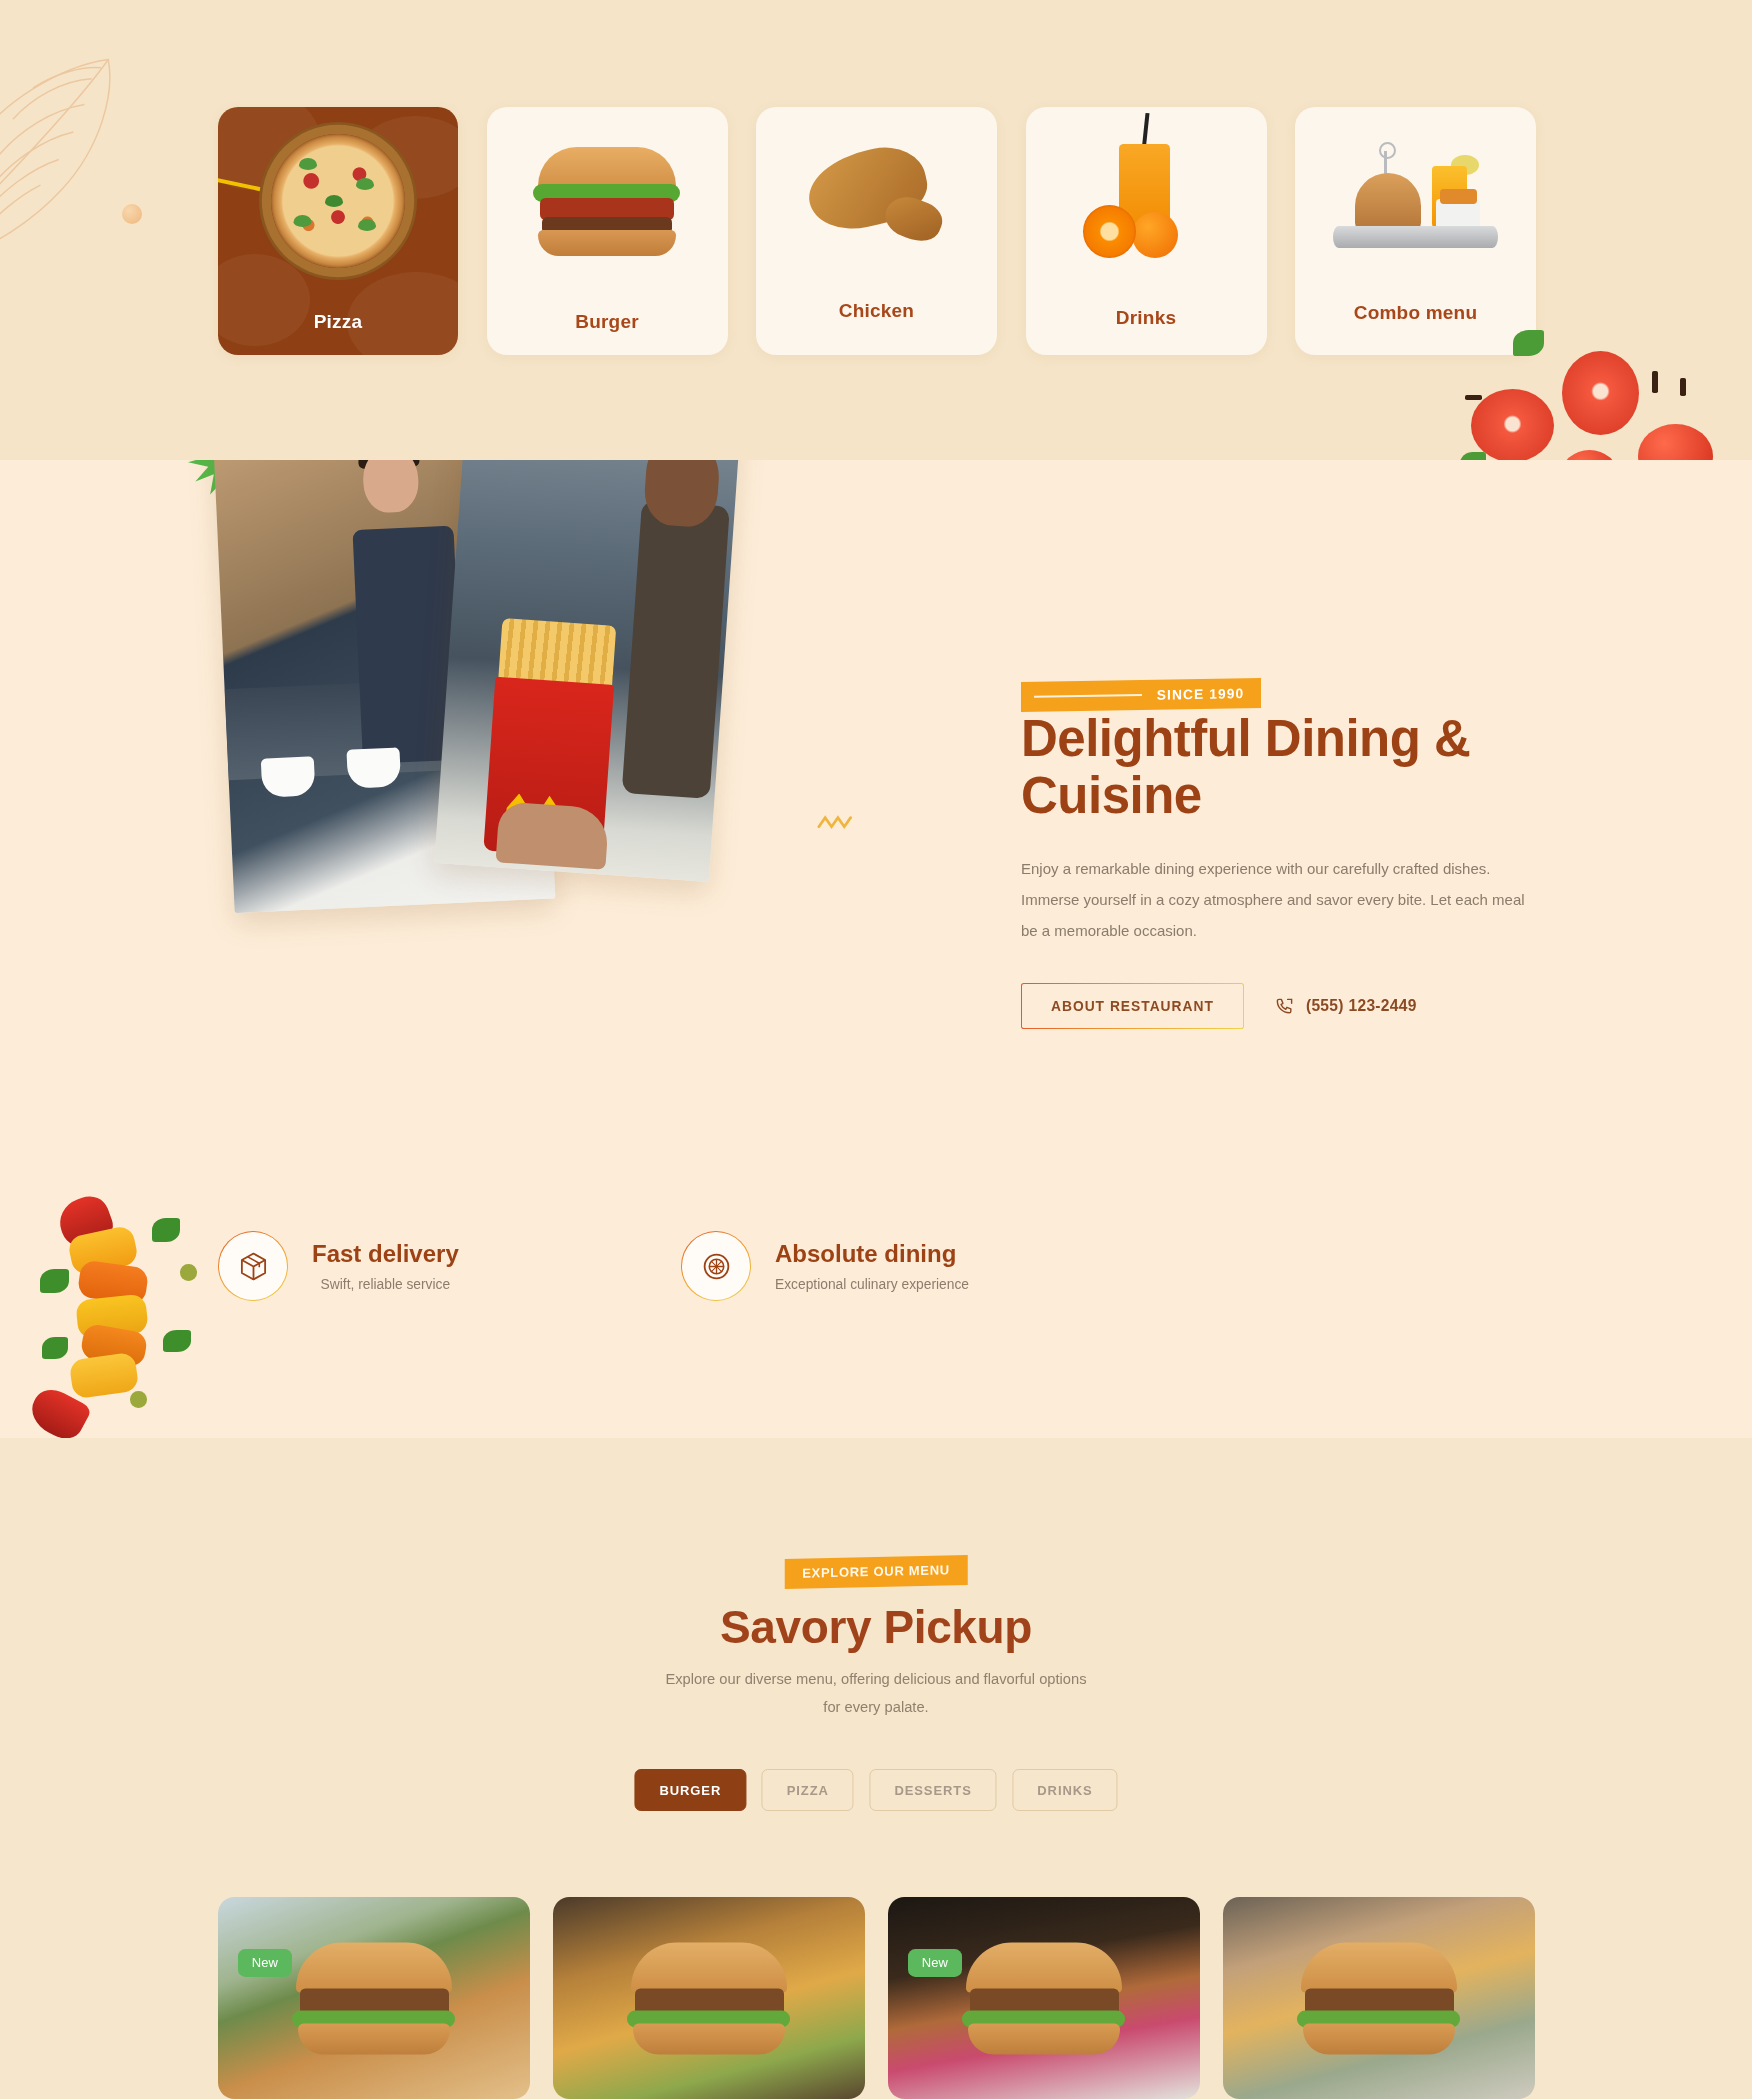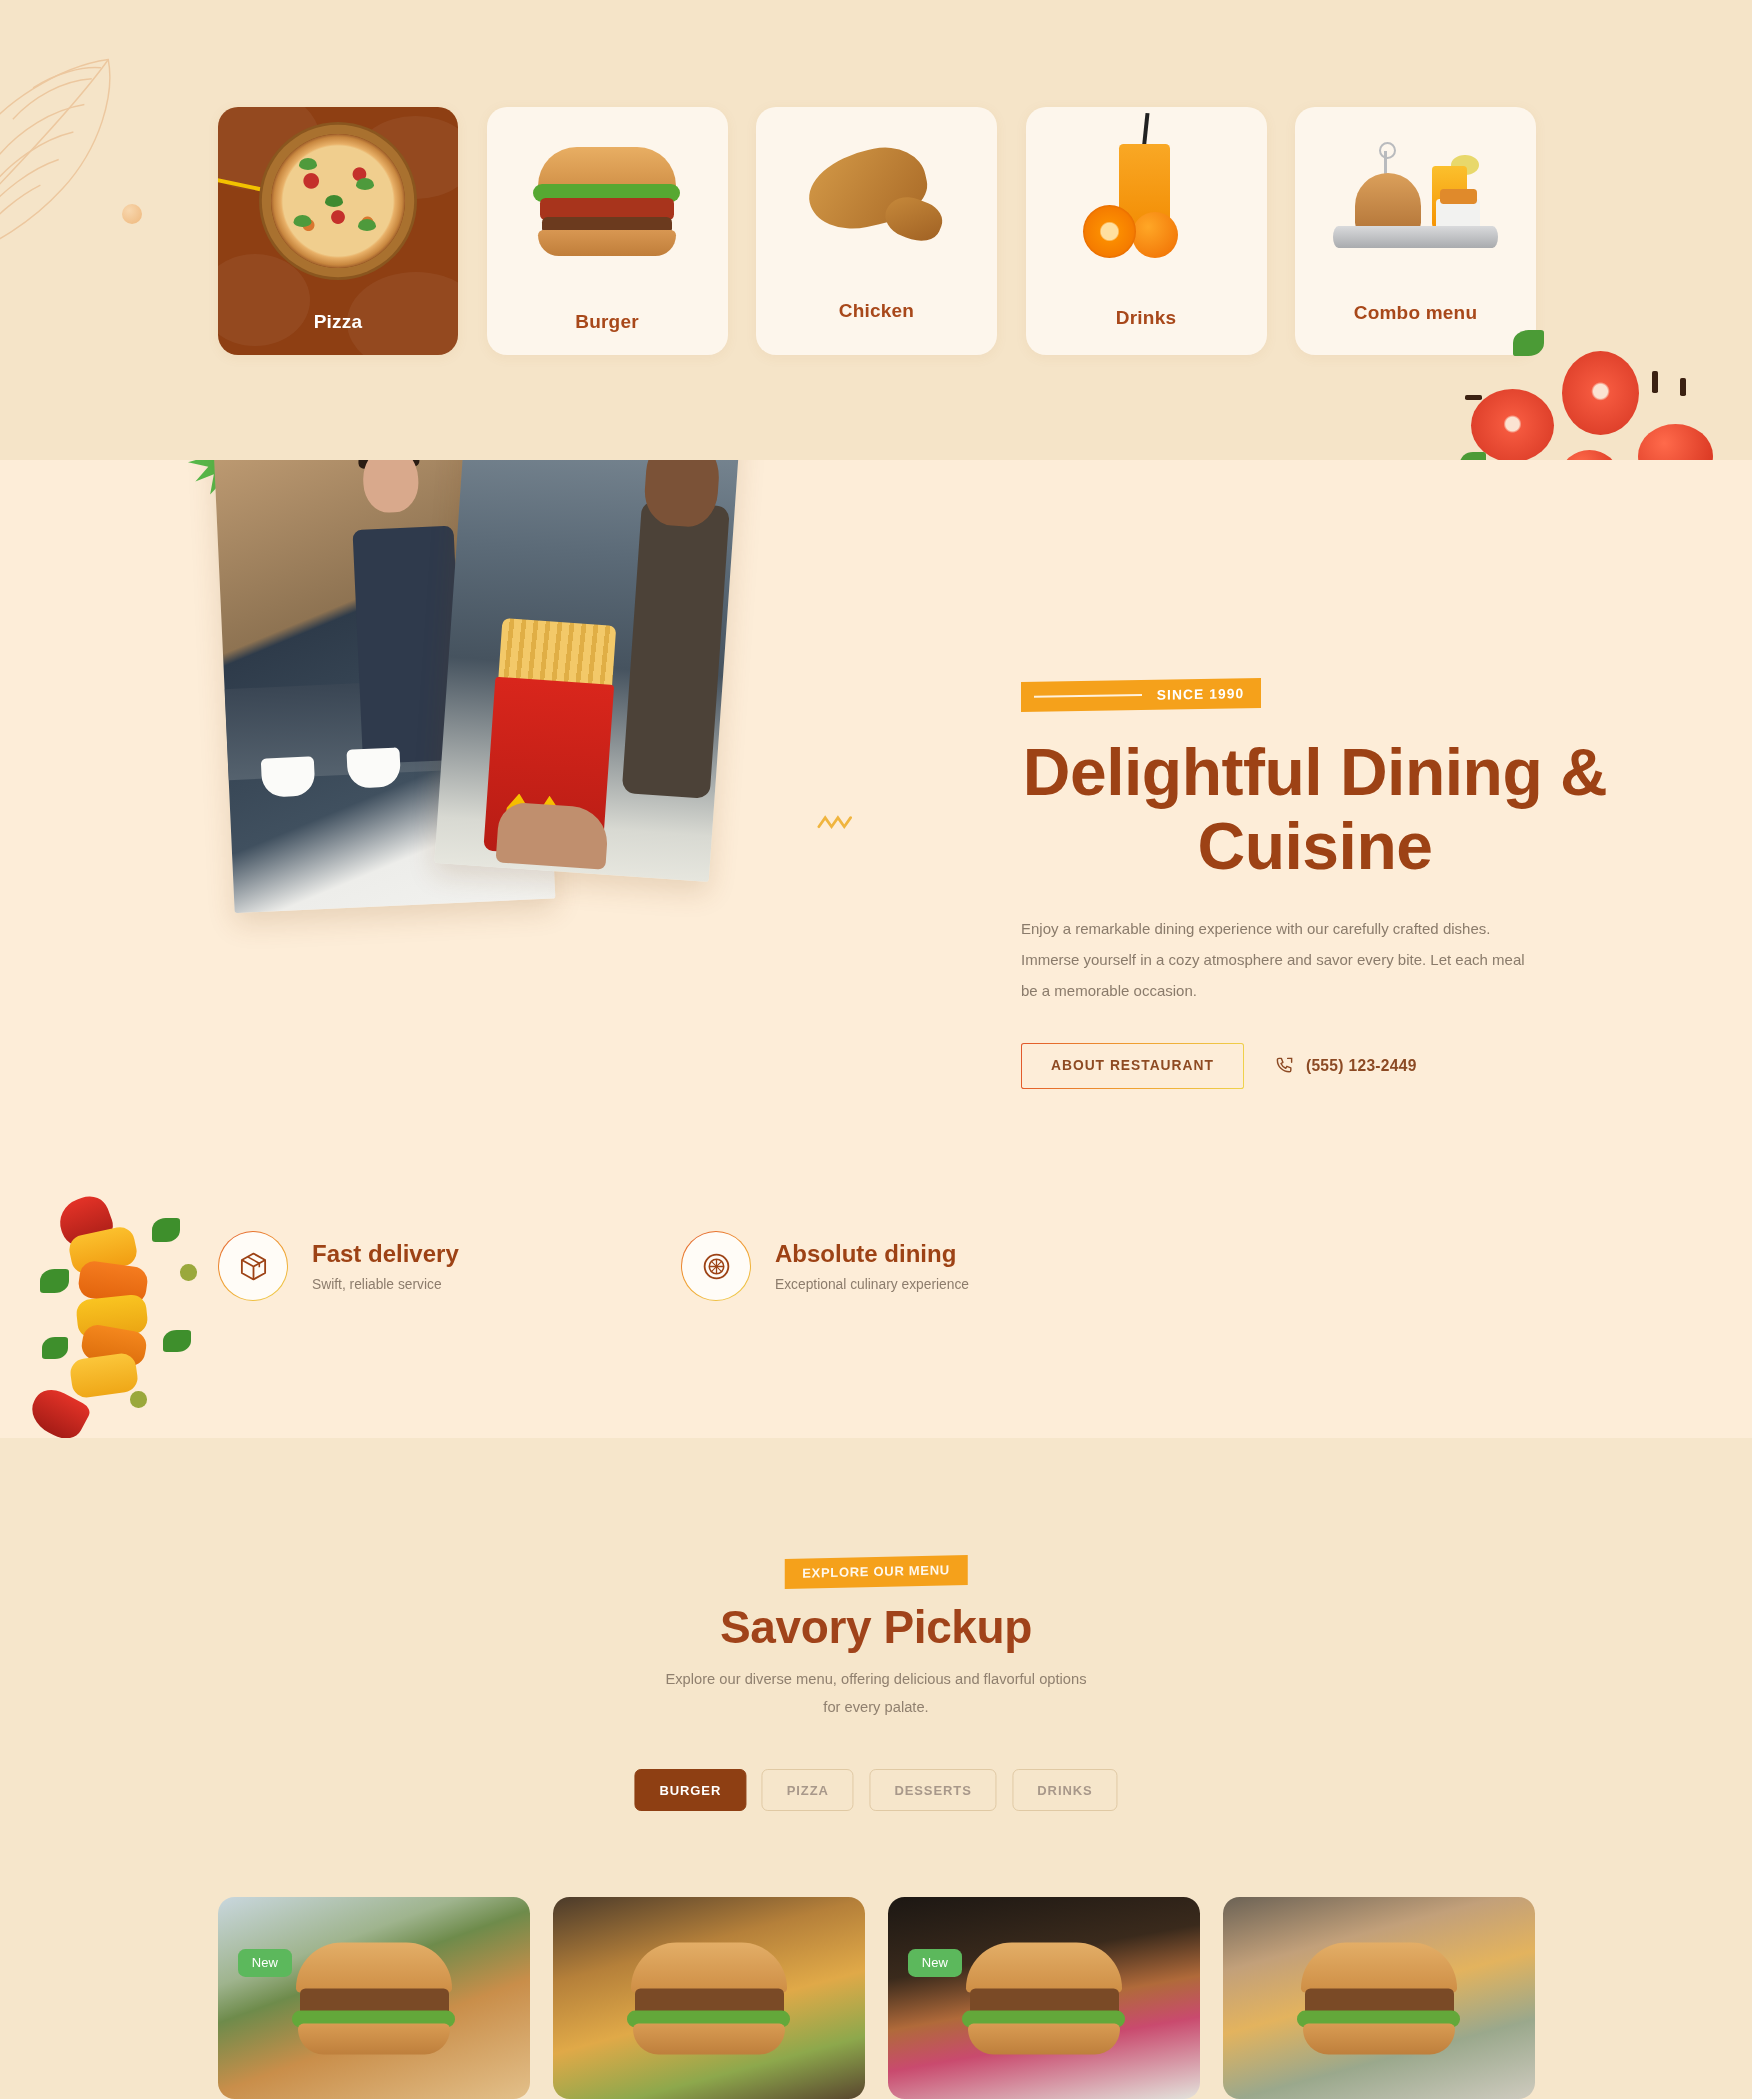--- a/index.html
+++ b/index.html
@@ -120,36 +120,36 @@
   .star-decor { position:absolute; left:188px; top:-32px; width:72px; height:72px; }
   .zigzag { position:absolute; left:817px; top:354px; width:40px; height:20px; }
 
   .hero-text { position:absolute; left:1021px; top:220px; width:588px; }
   .since-badge {
     display:inline-flex; align-items:center; gap:14.7px; height:30px; padding:0 16.5px 0 13px;
     background:#F5A11B; transform:skewY(-1deg); position:relative; left:0;
   }
   .since-line { width:108px; height:1.8px; background:#FFF2DC; }
   .since-text { font-size:13.8px; font-weight:700; color:#FFFFFF; letter-spacing:1.1px; }
-  .hero-title { margin-top:26px; font-size:66px; line-height:1.12; font-weight:800; color:#9D4215; letter-spacing:-0.5px;text-align:center; }
+  .hero-title { font-size:51px; line-height:1.12; font-weight:800; color:#9D4215; letter-spacing:-0.5px; }
   .hero-desc { margin-top:29px; font-size:15px; line-height:2.07; color:#8A7B6B; max-width:507px; }
   .hero-actions { margin-top:37px; display:flex; align-items:center; gap:31px; }
   .btn-about {
     height:46px; padding:0 29px; display:flex; align-items:center; justify-content:center;
     font-size:13.8px; font-weight:700; color:#8E4A22; letter-spacing:1px; cursor:pointer;
     background:linear-gradient(#FDEDD8,#FDEDD8) padding-box,
                linear-gradient(100deg,#E2572A,#F0A030,#EFD34C) border-box;
     border:1.8px solid transparent; border-radius:2.8px;
   }
   .phone { display:flex; align-items:center; gap:12px; font-size:15.6px; font-weight:700; color:#8C4A24; letter-spacing:0.3px; cursor:pointer; }
 
   
   .features { position:absolute; left:0; top:771px; width:1752px; height:129px; }
   .feat { position:absolute; display:flex; align-items:center; gap:24px; }
-  .feat:nth-child(1){ left:218px; } .feat:nth-child(2){ left:681px; } .feat:nth-child(3){ left:1194px; }
+  .feat:nth-child(1){ left:218px;text-align:center; } .feat:nth-child(2){ left:681px; } .feat:nth-child(3){ left:1194px; }
   .feat-circle {
     width:70px; height:70px; border-radius:50%; flex:0 0 auto;
     background:linear-gradient(#FFFCF7,#FFFCF7) padding-box,
                linear-gradient(150deg,#E2572A,#F0A030,#EFD34C) border-box;
     border:1.8px solid transparent; display:flex; align-items:center; justify-content:center;
   }
   .feat-title { font-size:24px; font-weight:800; color:#9D4215; line-height:1.2; }
   .feat-sub { margin-top:9.2px; font-size:13.8px; color:#8C7C6C; }
 
   

